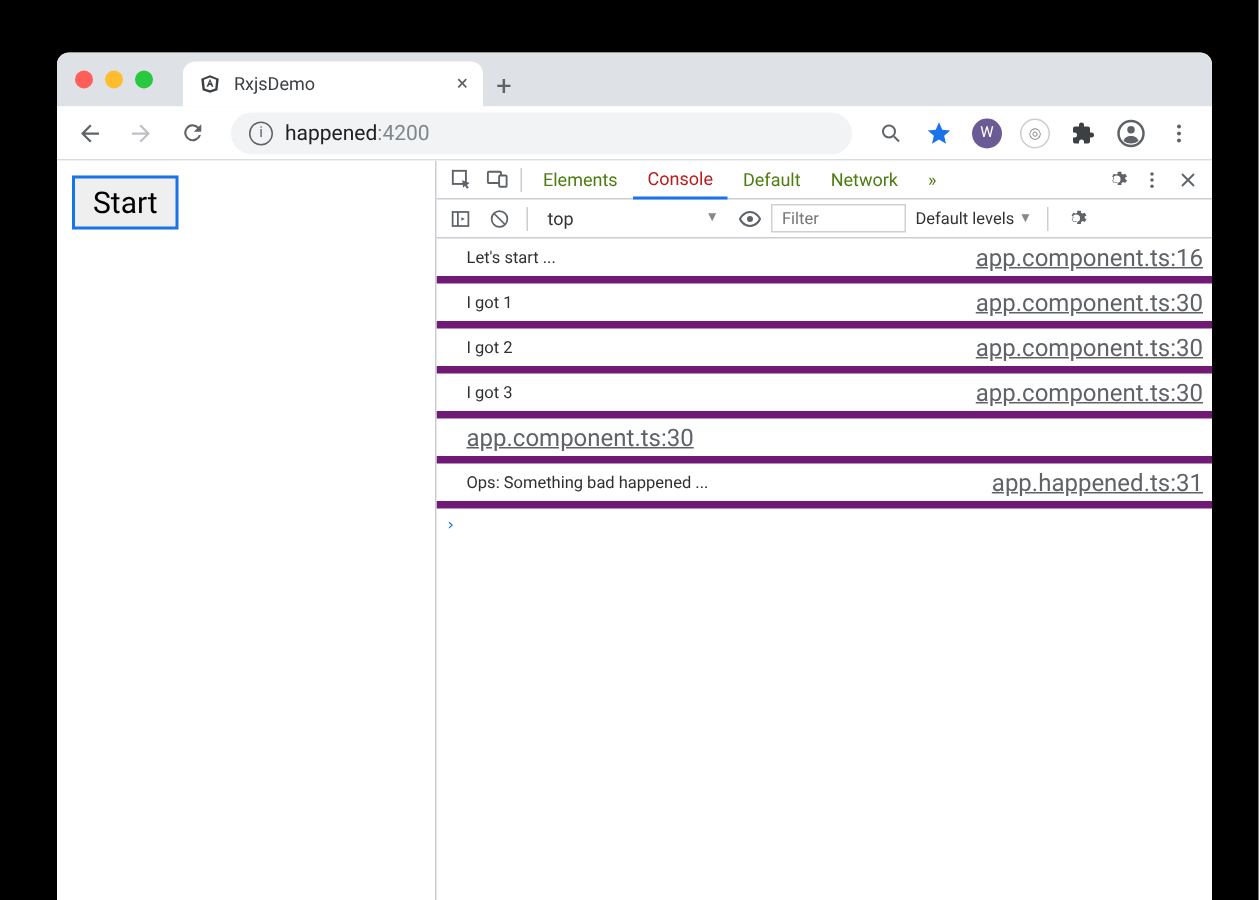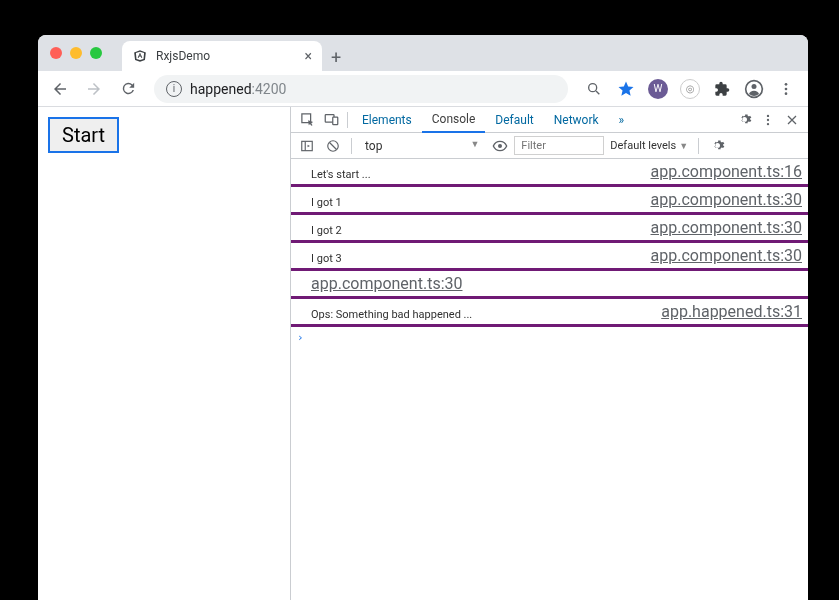--- a/index.html
+++ b/index.html
@@ -25,30 +25,30 @@
 .ricon{width:28px;height:28px;display:flex;align-items:center;justify-content:center;color:#5f6368;cursor:pointer;border-radius:50%}
 .star{color:#1a73e8}
 .ext{width:20px;height:20px;border-radius:50%;display:flex;align-items:center;justify-content:center;font-size:10px;color:#fff}
 .content { flex:1; display:flex; overflow:hidden; }
 .page { width:252px; background:#fff; padding:10px; }
 .startbtn { border:2px solid #1a73e8; background:#efefef; padding:4px 12px; font-size:20px; font-family:inherit; cursor:pointer; }
 .devtools { flex:1; border-left:1px solid #cacdd1; display:flex; flex-direction:column; background:#fff; font-size:12px; }
 .dt-tabs { height:26px; border-bottom:1px solid #cacdd1; display:flex; align-items:center; padding:0 4px; }
 .dt-icon{width:24px;height:24px;display:flex;align-items:center;justify-content:center;color:#5f6368;cursor:pointer}
 .dt-sep{width:1px;height:16px;background:#cacdd1;margin:0 4px}
-.dt-tab{padding:0 10px;height:100%;display:flex;align-items:center;color:#0369a1;cursor:pointer}
-.dt-tab.active{color:#404040;border-bottom:2px solid #1a73e8;margin-bottom:-1px}
+.dt-tab{padding:0 10px;height:100%;display:flex;align-items:center;color:#4d7c0f;cursor:pointer}
+.dt-tab.active{color:#b91c1c;border-bottom:2px solid #1a73e8;margin-bottom:-1px}
 .dt-spacer{flex:1}
 .dt-toolbar{height:26px;border-bottom:1px solid #cacdd1;display:flex;align-items:center;padding:0 4px;gap:2px}
 .dt-toolbar .sel{border:1px solid transparent;padding:2px 6px;color:#333;font-size:12px;display:flex;align-items:flex-start;gap:4px}
 .dt-toolbar .chev{color:#888;font-size:9px}
 .dt-filter{border:1px solid #d0d0d0;padding:2px 6px;font-size:11px;width:90px;color:#999;background:#fff}
 .dt-levels{color:#333;font-size:11px;display:flex;align-items:center;gap:3px;padding:0 4px}
 .console-body{flex:1;overflow:auto;font-family:Menlo,Consolas,monospace;font-size:11px}
-.crow{display:flex;padding:3px 6px 3px 20px;border-bottom:3px solid #701a75;align-items:flex-end}
+.crow{display:flex;padding:3px 6px 3px 20px;border-bottom:5px solid #701a75;align-items:center}
 .crow .msg{flex:1;color:#303030;white-space:pre}
 .crow .src{color:#5f6368;text-decoration:underline;cursor:pointer;font-size:16px}
 .prompt{padding:4px 6px;color:#1a73e8;font-family:Menlo,Consolas,monospace;font-size:11px}
 svg{display:block}
 </style>
 </head>
 <body>
 
 <div class="window">
 

